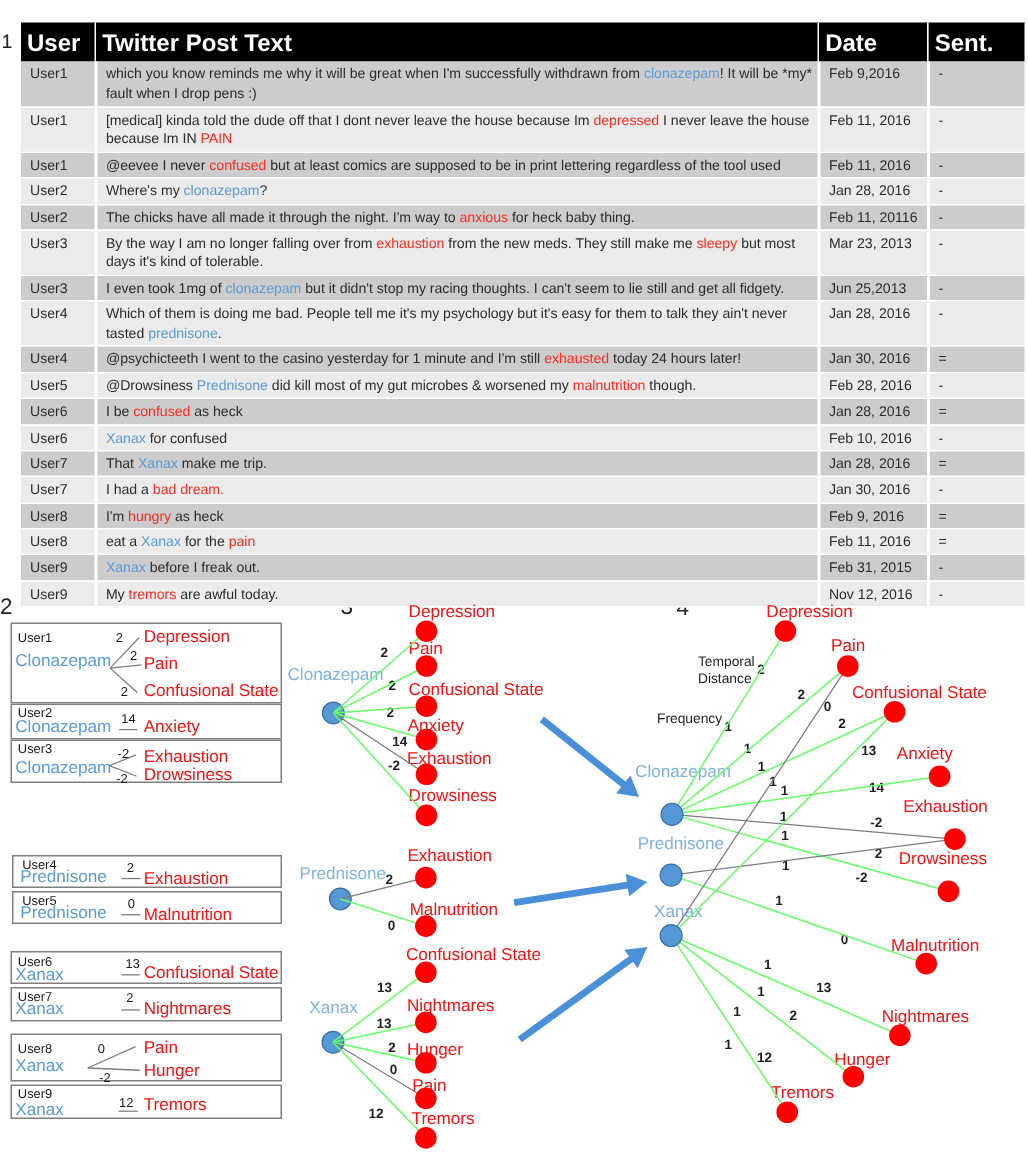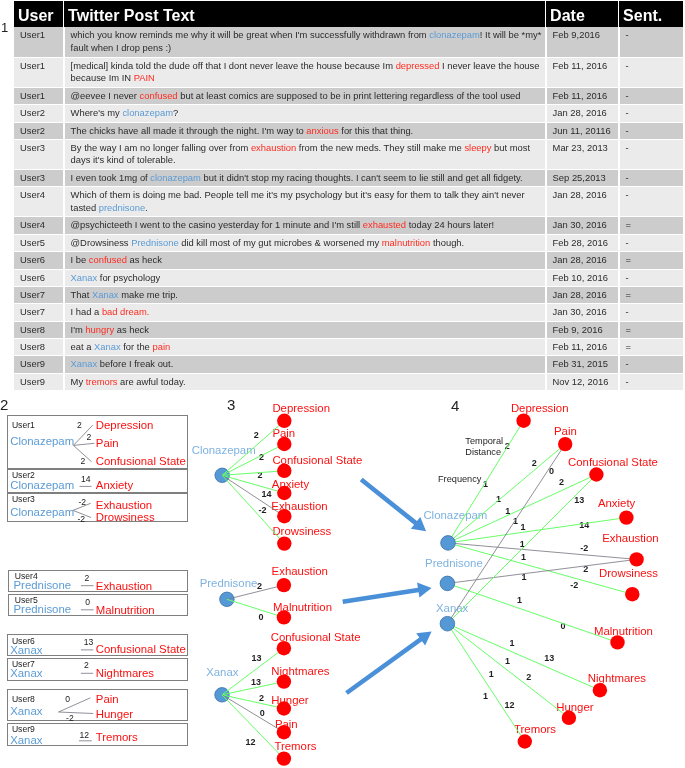--- a/index.html
+++ b/index.html
@@ -1,20 +1,20 @@
 <!DOCTYPE html>
 <html><head>
 <meta charset="utf-8">
 <style>
   html,body{margin:0;padding:0;background:#fff;}
   body{width:685px;height:768px;font-family:"Liberation Sans",sans-serif;position:relative;overflow:hidden;-webkit-font-smoothing:antialiased;text-rendering:optimizeLegibility;}
   #root{position:absolute;left:0;top:0;width:685px;height:768px;background:#fff;}
   .pnum{position:absolute;color:#232323;line-height:1;font-size:15px;}
   
-  #tbl{position:absolute;left:14px;top:1px;width:670px;border-collapse:collapse;table-layout:fixed;}
+  #tbl{position:absolute;left:14px;top:15px;width:670px;border-collapse:collapse;table-layout:fixed;}
   #tbl th{background:#000;color:#fff;font-size:16px;font-weight:bold;text-align:left;
           padding:0 0 2px 4px;border-right:1.8px solid #fff;height:26.3px;box-sizing:border-box;
           vertical-align:bottom;}
   #tbl td{font-size:9.4px;color:#2b2b2b;padding:2px 3px 2px 6px;vertical-align:top;
           border-right:2px solid #fff;border-bottom:1px solid #fff;line-height:12.2px;}
   tr.h1 td{height:17.4px;box-sizing:border-box;}
   tr.h2 td{height:30px;box-sizing:border-box;}
   tr.dk td{background:#cccccc;}
   tr.lt td{background:#ebebeb;}
   .dg{color:#5b9bd5;}
@@ -79,34 +79,34 @@
 <td>-</td>
 </tr>
 <tr class="lt h1">
 <td>User2</td>
 <td><span class="">Where's my </span><span class="dg">clonazepam</span><span class="">?</span></td>
 <td>Jan 28, 2016</td>
 <td>-</td>
 </tr>
 <tr class="dk h1">
 <td>User2</td>
-<td><span class="">The chicks have all made it through the night. I'm way to </span><span class="sy">anxious</span><span class=""> for this that thing.</span></td>
-<td>Jun 11, 20116</td>
+<td><span class="">The chicks have all made it through the night. I'm way to </span><span class="sy">anxious</span><span class=""> for heck baby thing.</span></td>
+<td>Feb 11, 20116</td>
 <td>-</td>
 </tr>
 <tr class="lt h2">
 <td>User3</td>
 <td><span class="">By the way I am no longer falling over from </span><span class="sy">exhaustion</span><span class=""> from the new meds. They still make me </span><span class="sy">sleepy</span><span class=""> but most days it's kind of tolerable.</span></td>
 <td>Mar 23, 2013</td>
 <td>-</td>
 </tr>
 <tr class="dk h1">
 <td>User3</td>
 <td><span class="">I even took 1mg of </span><span class="dg">clonazepam</span><span class=""> but it didn't stop my racing thoughts. I can't seem to lie still and get all fidgety.</span></td>
-<td>Sep 25,2013</td>
+<td>Jun 25,2013</td>
 <td>-</td>
 </tr>
 <tr class="lt h2">
 <td>User4</td>
 <td><span class="">Which of them is doing me bad. People tell me it's my psychology but it's easy for them to talk they ain't never tasted </span><span class="dg">prednisone</span><span class="">.</span></td>
 <td>Jan 28, 2016</td>
 <td>-</td>
 </tr>
 <tr class="dk h1">
 <td>User4</td>
@@ -121,21 +121,21 @@
 <td>-</td>
 </tr>
 <tr class="dk h1">
 <td>User6</td>
 <td><span class="">I be </span><span class="sy">confused</span><span class=""> as heck</span></td>
 <td>Jan 28, 2016</td>
 <td>=</td>
 </tr>
 <tr class="lt h1">
 <td>User6</td>
-<td><span class="dg">Xanax</span><span class=""> for psychology</span></td>
+<td><span class="dg">Xanax</span><span class=""> for confused</span></td>
 <td>Feb 10, 2016</td>
 <td>-</td>
 </tr>
 <tr class="dk h1">
 <td>User7</td>
 <td><span class="">That </span><span class="dg">Xanax</span><span class=""> make me trip.</span></td>
 <td>Jan 28, 2016</td>
 <td>=</td>
 </tr>
 <tr class="lt h1">

